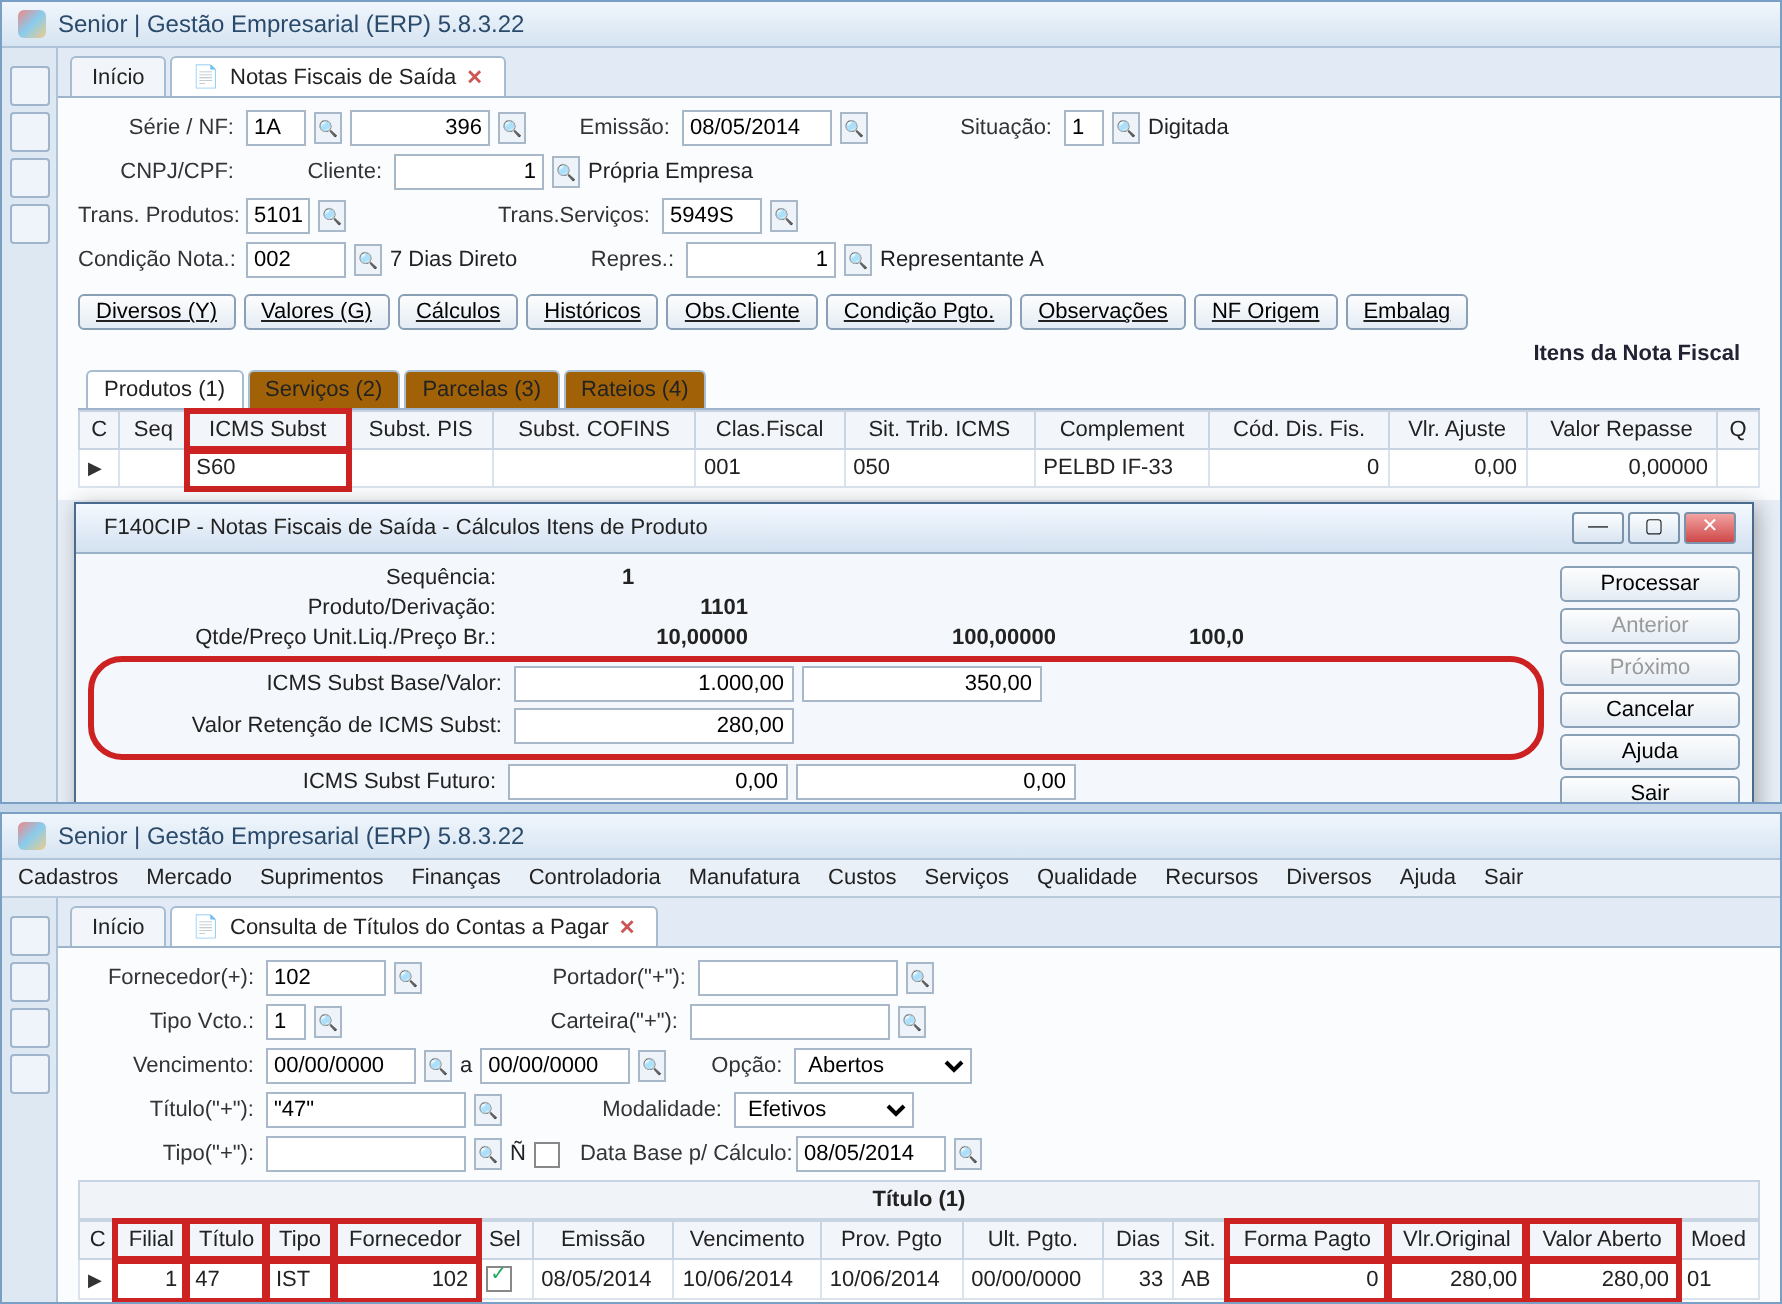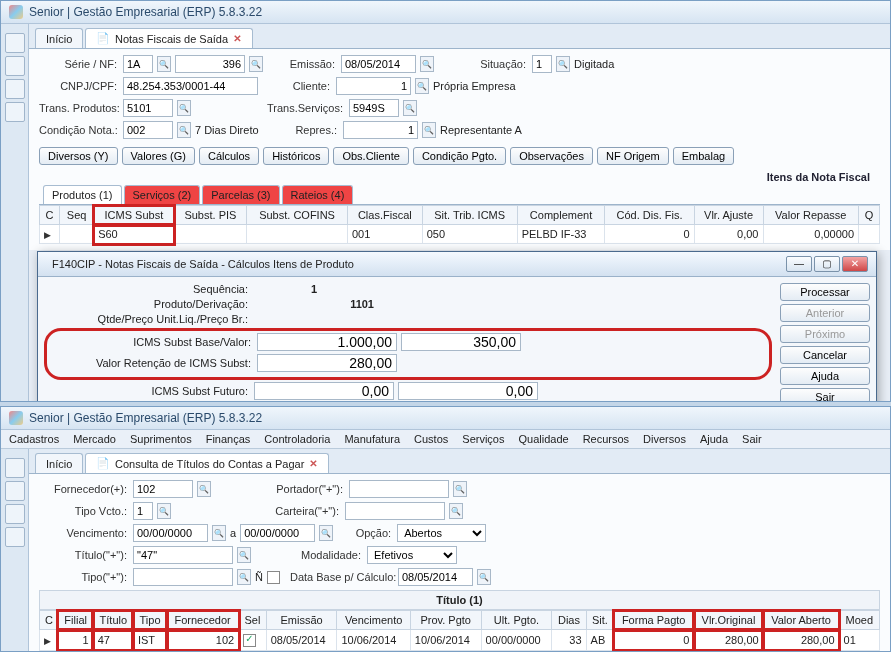--- a/index.html
+++ b/index.html
@@ -105,20 +105,21 @@
   .lookup::after {
     content: "🔍";
     font-size: 8px;
     color: #667;
   }
   .btnrow {
     display: flex;
     gap: 4px;
     padding: 4px 0;
     flex-wrap: wrap;
+    text-decoration: underline;
   }
   .btn {
     border: 1px solid #8aa0b7;
     background: linear-gradient(#fdfdfd,#e4ecf4);
     padding: 2px 8px;
     border-radius: 3px;
     font-size: 11px;
     cursor: pointer;
   }
   .section-title {
@@ -129,21 +130,21 @@
   }
   .subtabs {
     display: flex;
     border-bottom: 1px solid #9db4cb;
     padding-left: 4px;
   }
   .subtab {
     padding: 3px 8px;
     border: 1px solid #a7bcd1;
     border-bottom: none;
-    background: #ef4444;
+    background: #a16207;
     font-size: 11px;
     margin-right: 2px;
     border-radius: 3px 3px 0 0;
   }
   .subtab.active { background: #fff; font-weight: normal; }
   table.grid {
     width: 100%;
     border-collapse: collapse;
     background: #fff;
     font-size: 11px;
@@ -206,21 +207,21 @@
     padding-right: 6px;
   }
   .dlg-form .dval {
     display: flex;
     gap: 4px;
     flex: 1;
   }
   .dlg-form input {
     border: 1px solid #a8b8c8;
     height: 18px;
-    font-size: 14px;
+    font-size: 11px;
     padding: 1px 4px;
     text-align: right;
   }
   .dlg-side {
     width: 90px;
     display: flex;
     flex-direction: column;
     gap: 3px;
   }
   .menubar {
@@ -296,29 +297,28 @@
         <span class="lbl" style="width:70px">Emissão:</span>
         <input class="fld" style="width: 75px;" value="08/05/2014">
         <span class="lookup"></span>
         <span class="lbl" style="width:90px">Situação:</span>
         <input class="fld" style="width: 20px;" value="1">
         <span class="lookup"></span>
         <span>Digitada</span>
       </div>
       <div class="row">
         <span class="lbl" style="width:80px">CNPJ/CPF:</span>
-        <input class="fld" style="width: 135px;" value="48.254.353/0001-44">
         <span class="lbl" style="width:70px">Cliente:</span>
         <input class="fld" style="width: 75px; text-align: right;" value="1">
         <span class="lookup"></span>
         <span>Própria Empresa</span>
       </div>
       <div class="row">
         <span class="lbl" style="width:80px">Trans. Produtos:</span>
-        <input class="fld" style="width: 50px;" value="5101">
+        <input class="fld" style="width: 32px;" value="5101">
         <span class="lookup"></span>
         <span class="lbl" style="width:150px">Trans.Serviços:</span>
         <input class="fld" style="width: 50px;" value="5949S">
         <span class="lookup"></span>
       </div>
       <div class="row">
         <span class="lbl" style="width:80px">Condição Nota.:</span>
         <input class="fld" style="width: 50px;" value="002">
         <span class="lookup"></span>
         <span style="width:80px">7 Dias Direto</span>
@@ -401,20 +401,25 @@
             </div>
         </div>
         <div class="drow">
           <span class="dlbl">Produto/Derivação:</span>
           <div class="dval">
               <span style="width:120px;text-align:right;font-weight:bold">1101</span>
             </div>
         </div>
         <div class="drow">
           <span class="dlbl">Qtde/Preço Unit.Liq./Preço Br.:</span>
+          <div class="dval">
+            <span style="width:120px;text-align:right;font-weight:bold">10,00000</span>
+            <span style="width:150px;text-align:right;font-weight:bold">100,00000</span>
+            <span style="width:90px;text-align:right;font-weight:bold">100,0</span>
+          </div>
         </div>
         <div class="red-box" style="margin:2px 0; padding:2px 0;border-radius:17px;">
           <div class="drow">
             <span class="dlbl">ICMS Subst Base/Valor:</span>
             <div class="dval">
               <input style="width: 140px;" value="1.000,00">
               <input style="width: 120px;" value="350,00">
             </div>
           </div>
           <div class="drow">

